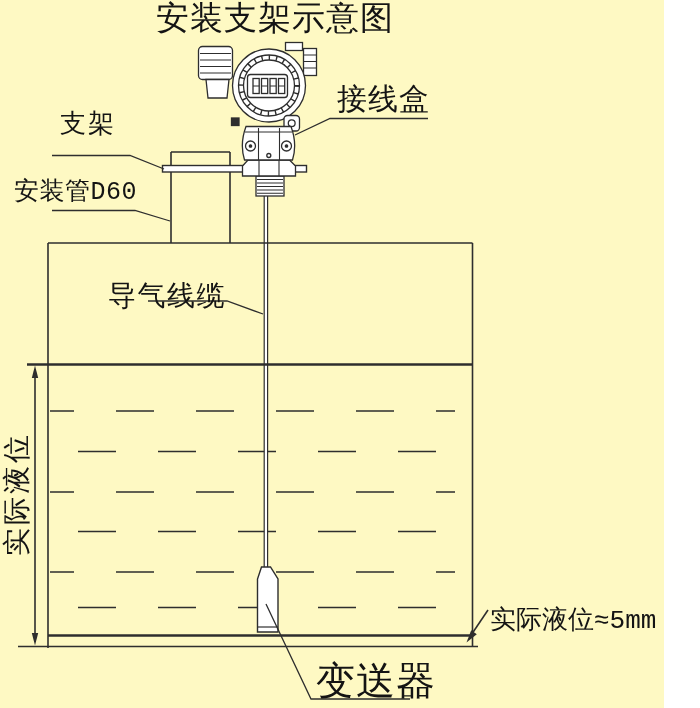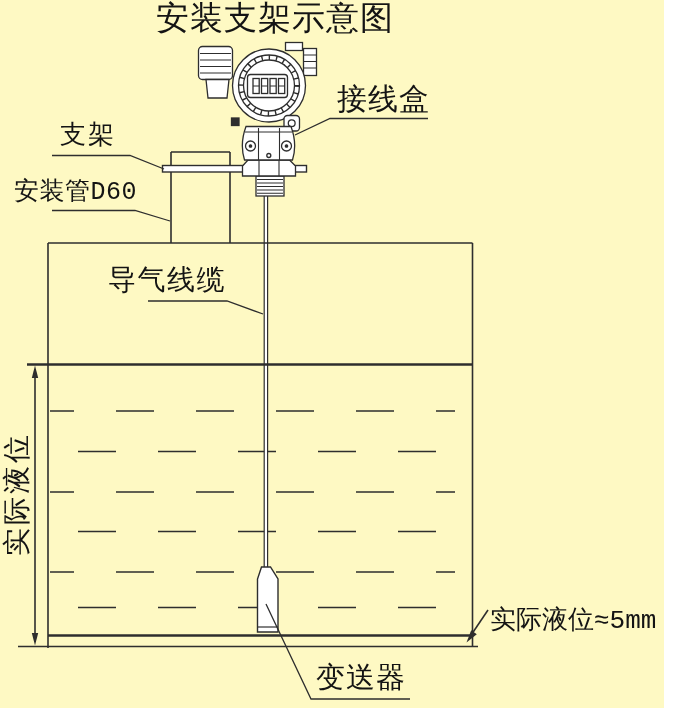--- a/index.html
+++ b/index.html
@@ -4,25 +4,25 @@
 <style>
   html,body{margin:0;padding:0;background:#fff;}
   .stage{
     position:relative;width:664px;height:708px;background:#fef9c3;overflow:hidden;
     font-family:Liberation Mono, monospace;color:#111;
   }
   .stage svg{position:absolute;left:0;top:0;}
   .lbl{position:absolute;white-space:nowrap;line-height:1;color:#141414;}
   .lbl-title{left:156px;top:4px;font-size:33px;letter-spacing:1px;font-weight:500;}
   .lbl-junction{left:337px;top:86px;font-size:30px;letter-spacing:1px;}
-  .lbl-bracket{left:60px;top:123px;font-size:26px;letter-spacing:2px;}
+  .lbl-bracket{left:60px;top:112px;font-size:26px;letter-spacing:2px;}
   .lbl-pipe{left:14px;top:180px;font-size:25px;letter-spacing:.5px;}
-  .lbl-aircable{left:108px;top:268px;font-size:28px;letter-spacing:1.5px;}
+  .lbl-aircable{left:108px;top:284px;font-size:28px;letter-spacing:1.5px;}
   .lbl-blind{left:490px;top:608px;font-size:26px;}
-  .lbl-transmitter{left:316px;top:665px;font-size:29px;letter-spacing:1px;}
+  .lbl-transmitter{left:316px;top:665px;font-size:39px;letter-spacing:1px;}
   .lbl-level{
     left:-48px;top:480px;width:134px;height:28px;text-align:center;
     font-size:28px;letter-spacing:3px;transform:rotate(-90deg);
   }
 </style>
 </head>
 <body>
 
 <div class="stage">
 

